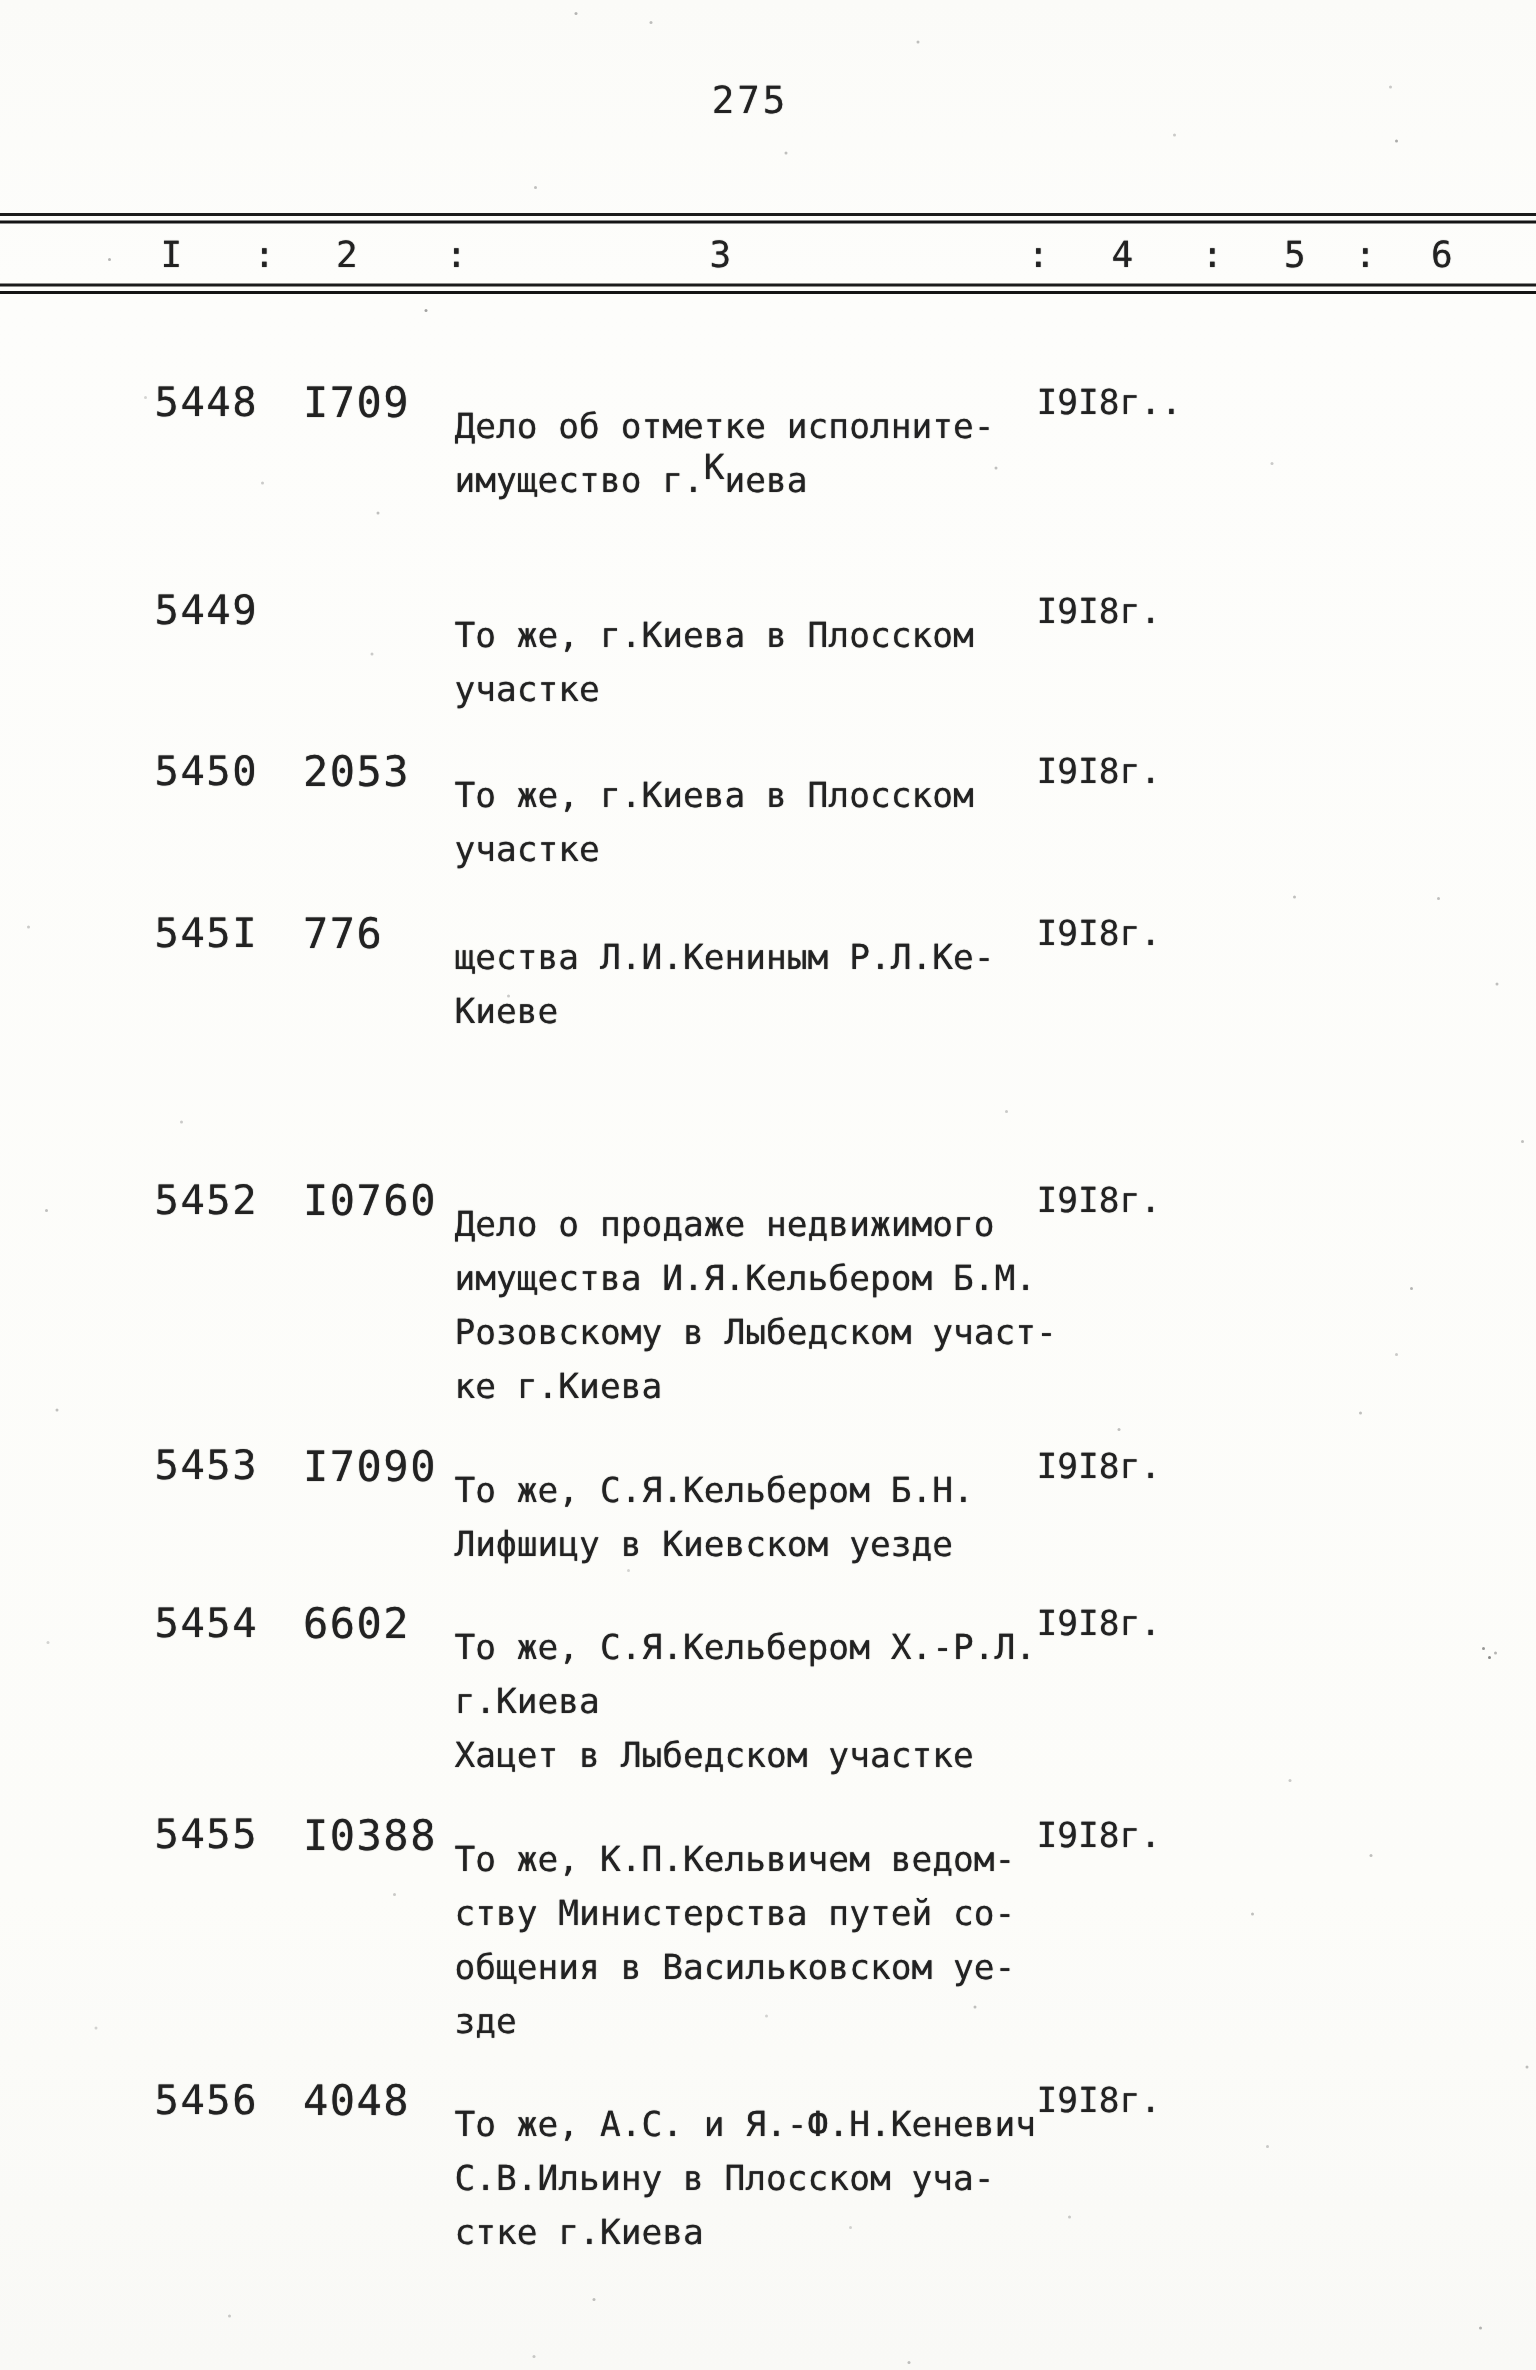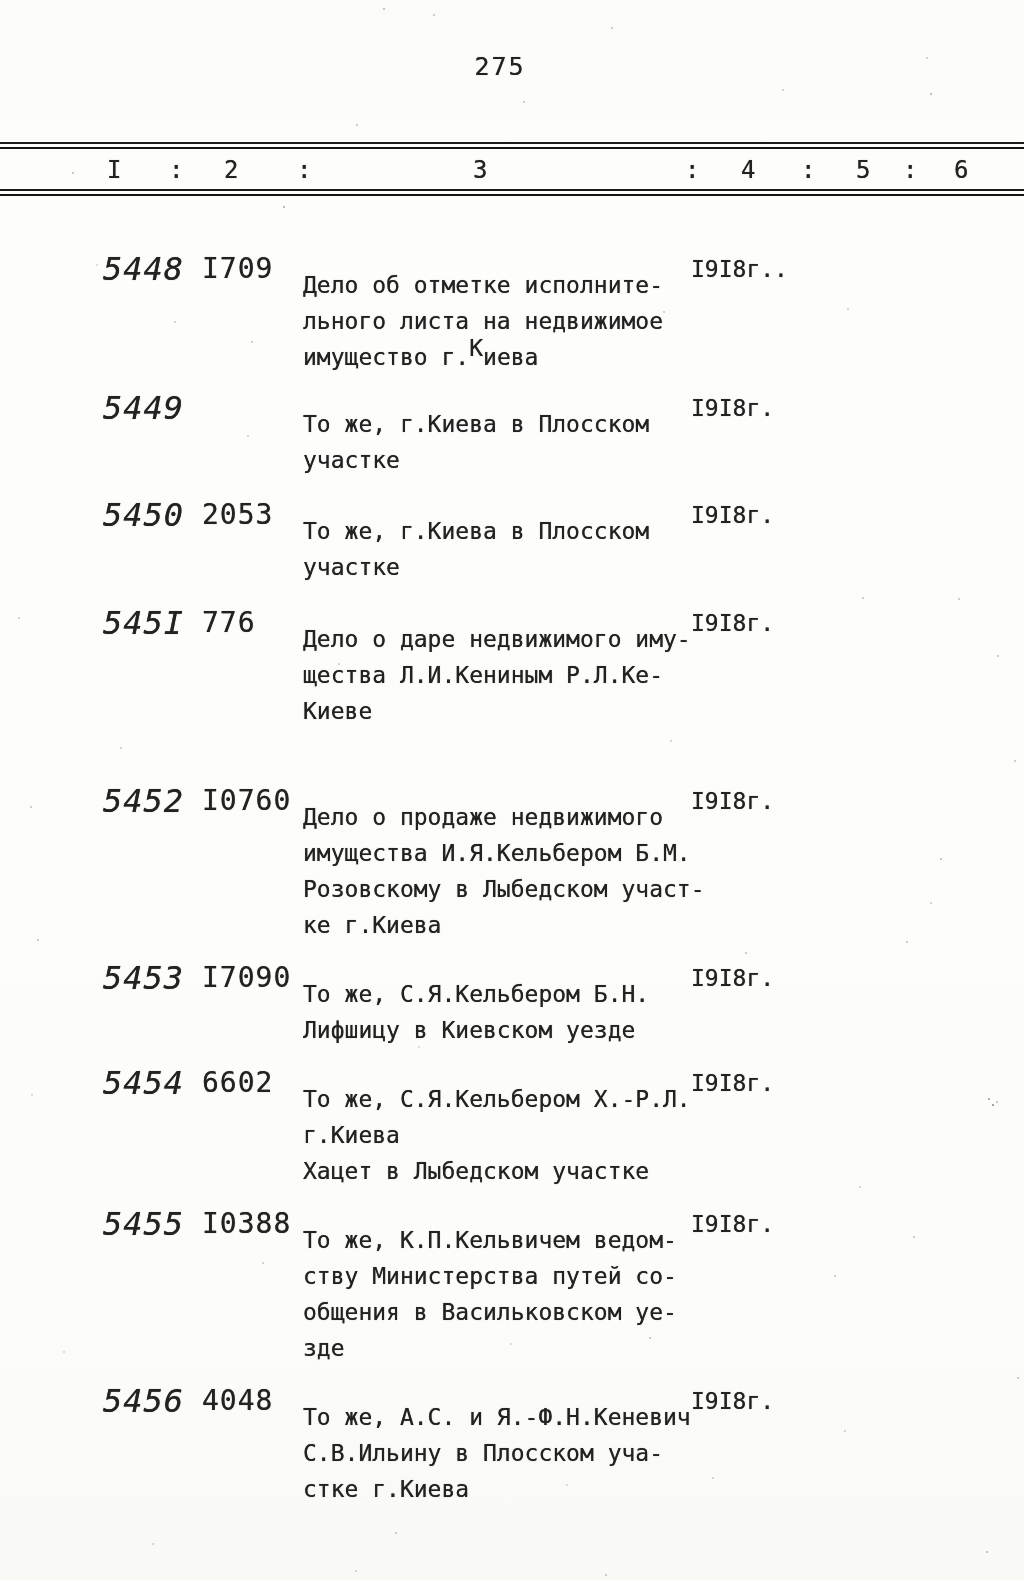--- a/index.html
+++ b/index.html
@@ -27,21 +27,21 @@
   }
   .rule-top{top:142px;}
   .rule-bottom{top:189px;}
   .header-cells{position:absolute;left:0;top:153px;width:1024px;height:34px;}
   .hc,.hs{
     position:absolute;top:0;font-size:24px;line-height:34px;letter-spacing:1px;
   }
   
   .rows{position:absolute;left:0;top:0;width:1024px;height:1580px;}
   .row{position:absolute;left:0;width:1024px;}
-  .c1{position:absolute;left:103px;top:0;font-size:32px;line-height:36px;letter-spacing:1px;white-space:pre;font-style:italic;}
+  .c1{position:absolute;left:103px;top:0;font-size:27px;line-height:36px;letter-spacing:1px;white-space:pre;}
   .c2{position:absolute;left:202px;top:0;font-size:28px;line-height:36px;letter-spacing:1px;white-space:pre;}
   .c3{position:absolute;left:303px;top:16px;font-size:23px;}
   .c3 .line{height:36px;line-height:36px;white-space:pre;}
   .c4{position:absolute;left:691px;top:0;font-size:23px;line-height:36px;white-space:pre;text-align:right;}
   .sup{position:relative;top:-9px;}
   
   .specks{
     position:absolute;left:0;top:0;width:2px;height:2px;border-radius:50%;background:transparent;
     box-shadow:
       383px 8px 0 0 rgba(50,50,50,.35), 611px 27px 0 0 rgba(50,50,50,.3),
@@ -96,21 +96,20 @@
   </div>
 
   <div class="rule rule-bottom"></div>
 
   <div class="rows" id="rows">
       <div class="row" style="top: 251px;">
         <span class="c1">5448</span>
         <span class="c2">I709</span>
         <div class="c3">
           <div class="line">Дело об отметке исполните-</div>
-          <div class="line">льного листа на недвижимое</div>
           <div class="line">имущество г.<span class="sup">К</span>иева</div>
         </div>
         <span class="c4">I9I8г..</span>
       </div>
       <div class="row" style="top: 390px;">
         <span class="c1">5449</span>
         <div class="c3">
           <div class="line">То же, г.Киева в Плосском</div>
           <div class="line">участке</div>
         </div>
@@ -122,21 +121,20 @@
         <div class="c3">
           <div class="line">То же, г.Киева в Плосском</div>
           <div class="line">участке</div>
         </div>
         <span class="c4">I9I8г.</span>
       </div>
       <div class="row" style="top: 605px;">
         <span class="c1">545I</span>
         <span class="c2">776</span>
         <div class="c3">
-          <div class="line">Дело о даре недвижимого иму-</div>
           <div class="line">щества Л.И.Кениным Р.Л.Ке-</div>
           <div class="line">Киеве</div>
         </div>
         <span class="c4">I9I8г.</span>
       </div>
       <div class="row" style="top: 783px;">
         <span class="c1">5452</span>
         <span class="c2">I0760</span>
         <div class="c3">
           <div class="line">Дело о продаже недвижимого</div>

